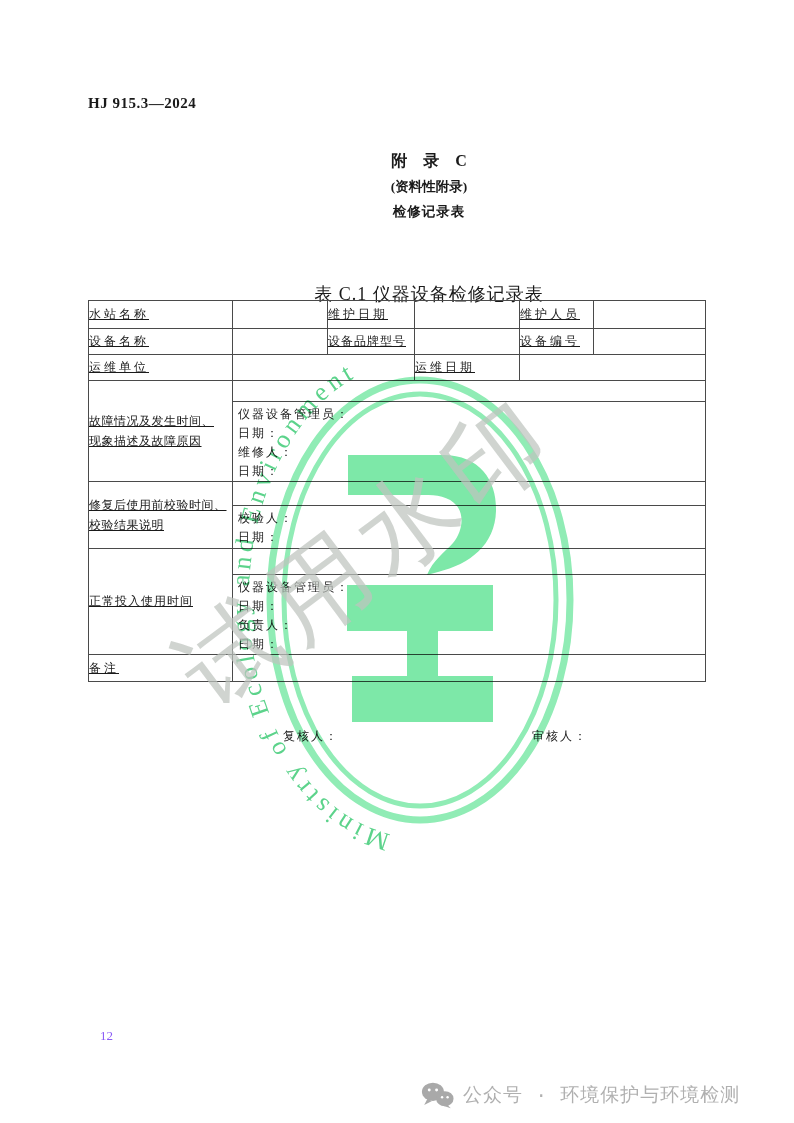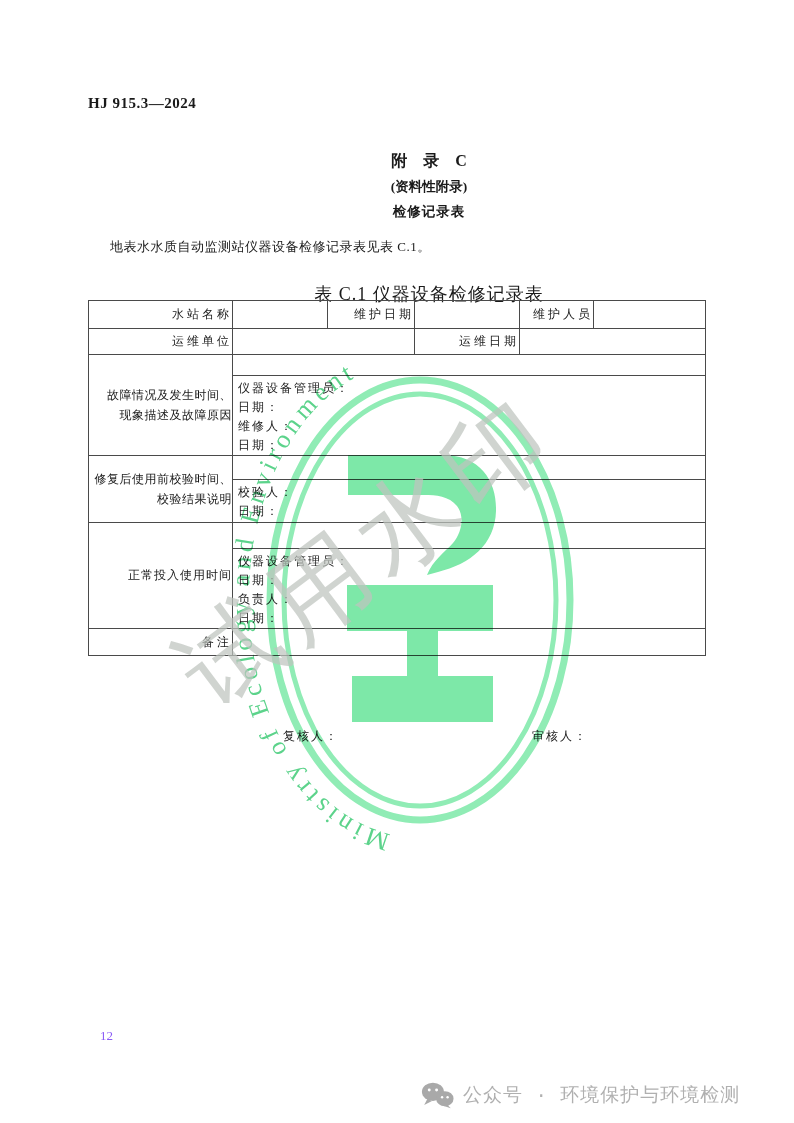--- a/index.html
+++ b/index.html
@@ -25,21 +25,21 @@
     position:absolute;left:88px;top:300px;
     border-collapse:collapse;table-layout:fixed;
     width:617px;
   }
   table.rec td{
     border:1px solid #4a4a4a;
     padding:0;
     font-size:12px;
     vertical-align:middle;
   }
-  td.lab{text-align:right;}
+  td.lab{text-align:left;text-decoration:underline;}
   td.sp{letter-spacing:3px;}
   td.sp1{letter-spacing:1px;}
   .two{line-height:20px;letter-spacing:0.5px;text-align:center;}
   .two span{display:block;}
   td.rt{vertical-align:top;}
   .strip{border-bottom:1px solid #4a4a4a;}
   .s20{height:20px;} .s22{height:22px;} .s24{height:24px;}
   .sig{padding:3px 0 0 5px;}
   .sigline{font-size:12px;line-height:19px;letter-spacing:2px;}
 
@@ -78,40 +78,47 @@
 <body>
 
 <div class="page">
 
   <div class="abs std-number">HJ 915.3—2024</div>
 
   <div class="abs center appx-title">附　录　C</div>
   <div class="abs center appx-subtitle">(资料性附录)</div>
   <div class="abs center appx-section">检修记录表</div>
 
-  <div class="abs intro">地表水水质自动监测站仪器设备检修记录表见表 C.1。</div>
 
   <div class="abs center tbl-caption">表 C.1  仪器设备检修记录表</div>
 
   <table class="rec">
     <colgroup>
       <col style="width:144px">
         <col style="width:95px">
         <col style="width:87px">
       <col style="width:105px">
         <col style="width:74px">
         <col style="width:112px">
     </colgroup>
     <tbody>
         <tr style="height:28px">
       <td class="lab sp">水站名称</td>
       <td></td>
       <td class="lab sp">维护日期</td>
       <td></td>
       <td class="lab sp">维护人员</td>
+      <td></td>
+    </tr>
+    <tr style="height:26px">
+      <td class="lab sp">设备名称</td>
+      <td></td>
+      <td class="lab sp1">设备品牌型号</td>
+      <td></td>
+      <td class="lab sp">设备编号</td>
       <td></td>
     </tr>
     <tr style="height:26px">
       <td class="lab sp">运维单位</td>
       <td colspan="2"></td>
       <td class="lab sp">运维日期</td>
       <td colspan="2"></td>
     </tr>
     <tr style="height:100px">
       <td class="lab two">

